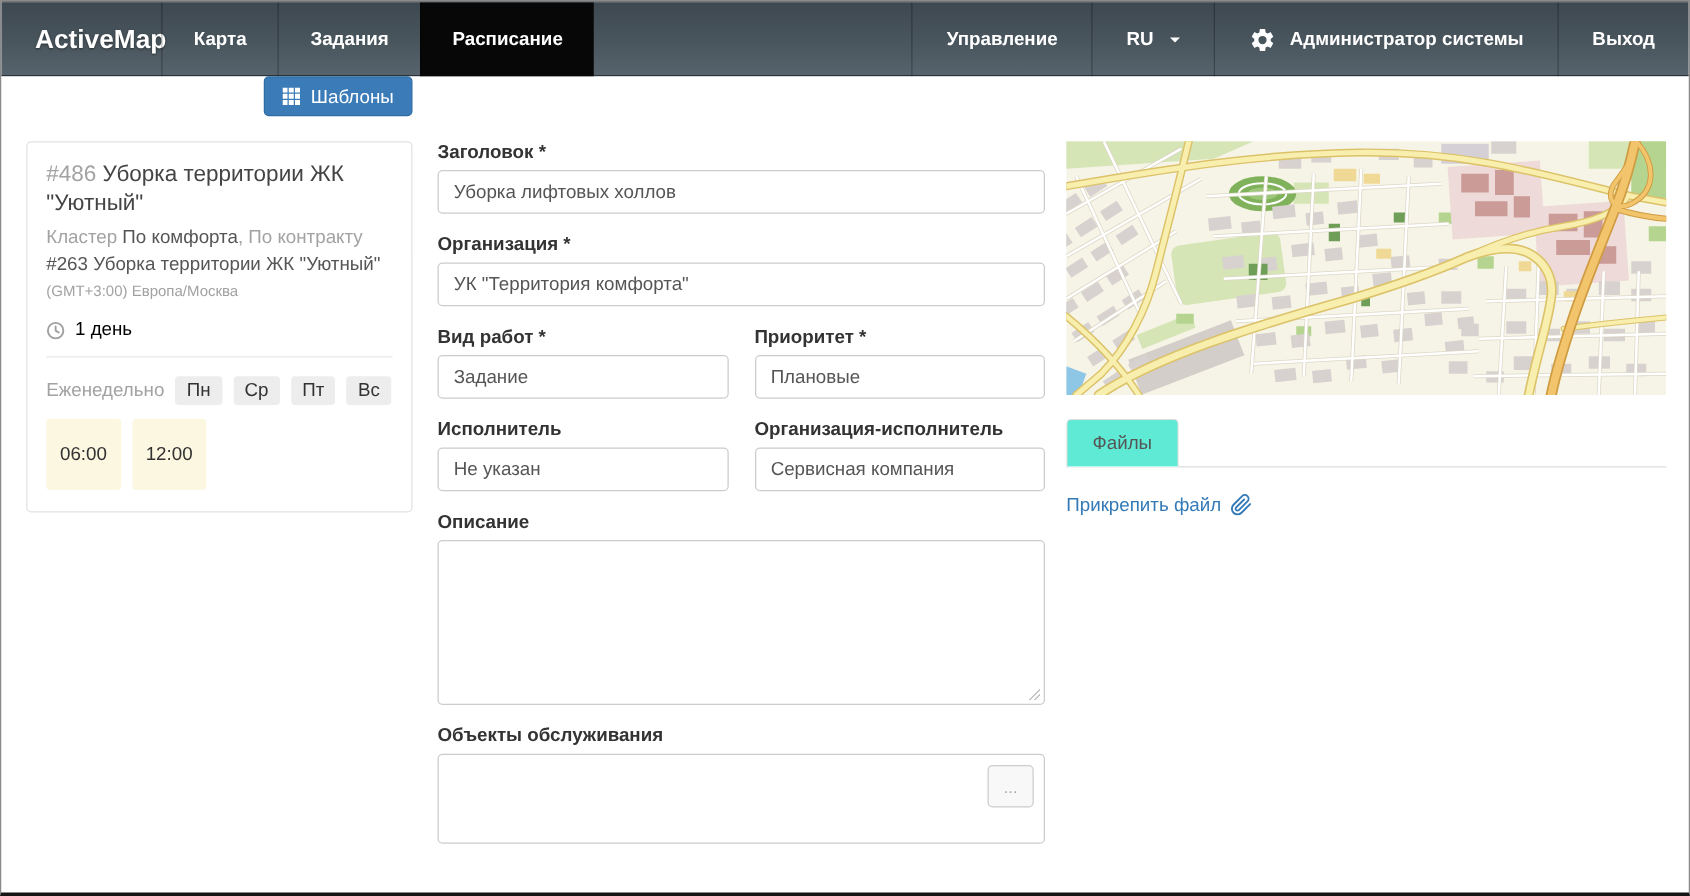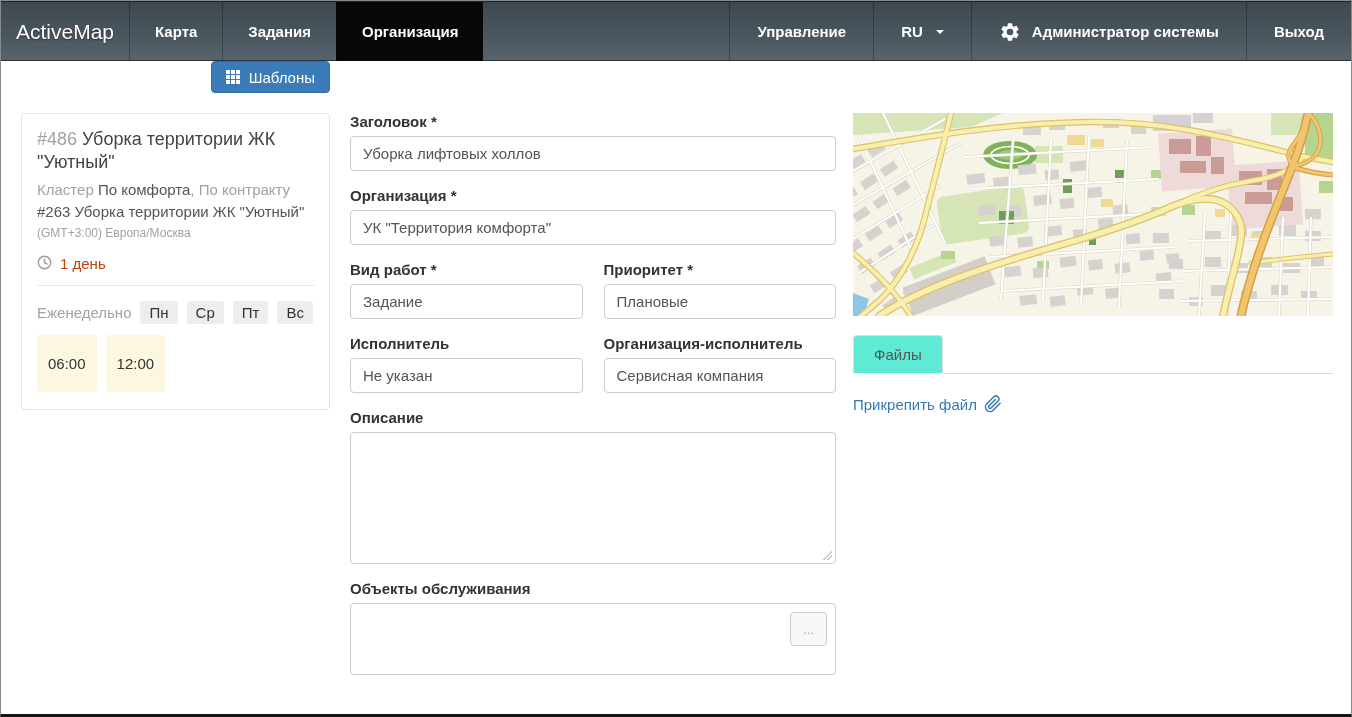--- a/index.html
+++ b/index.html
@@ -2,21 +2,21 @@
 <html><head>
 <meta charset="utf-8">
 <style>
   html,body{margin:0;padding:0;background:#fff;}
   body{font-family:"Liberation Sans",sans-serif;}
   *{box-sizing:border-box;}
   .window{width:1352px;height:717px;border:1px solid #8a8a8a;border-bottom:3px solid #141414;background:#fff;overflow:hidden;}
 
   
   .navbar{height:60px;display:flex;align-items:stretch;background:linear-gradient(180deg,#3d4850 0%,#4a565e 55%,#57646d 100%);border-top:1px solid #1d2327;box-shadow:inset 0 -1px 0 #2b333a;}
-  .brand{width:128px;display:flex;align-items:center;padding-left:15px;color:#fff;font-size:21px;font-weight:400;text-shadow:0 1px 2px rgba(0,0,0,.5);}
+  .brand{width:128px;display:flex;align-items:center;padding-left:27px;color:#fff;font-size:21px;font-weight:700;text-shadow:0 1px 2px rgba(0,0,0,.5);}
   .nav-tab,.nav-item{display:flex;align-items:center;padding:0 25px;color:#fff;font-size:15px;font-weight:700;border-left:1px solid rgba(0,0,0,.28);cursor:pointer;white-space:nowrap;}
   .nav-tab.active{background:#070707;}
   .nav-right{margin-left:auto;display:flex;align-items:stretch;}
   .nav-item{gap:11px;padding:0 27px;}
   .caret{display:inline-block;width:0;height:0;border-left:4px solid transparent;border-right:4px solid transparent;border-top:4px solid #fff;margin-left:2px;}
   .gear-svg{display:block;}
 
   
   .row{display:flex;align-items:flex-start;}
   .col-a{width:309px;margin-left:20px;display:flex;justify-content:flex-end;}
@@ -31,21 +31,21 @@
   .btn-default{height:32px;padding:0 15px;font-size:15px;color:#333;background:linear-gradient(#fdfdfd,#e9e9e9);border:1px solid #bdbdbd;font-family:inherit;cursor:pointer;}
   .btn-default:first-child{border-radius:4px 0 0 4px;}
   .btn-default:last-child{border-radius:0 4px 4px 0;margin-left:-1px;}
 
   
   .card{width:100%;border:1px solid #e2e2e2;border-radius:4px;padding:14px 15px 17px;cursor:pointer;}
   .card-title{font-size:18px;color:#444;line-height:1.25;}
   .muted{color:#a2a2a2;}
   .card-meta{margin-top:6px;font-size:15px;color:#555;line-height:1.45;}
   .card-tz{margin-top:3px;font-size:12px;color:#a2a2a2;}
-  .card-duration{margin-top:15px;display:flex;align-items:flex-start;gap:8px;font-size:15px;color:#c2410c;}
+  .card-duration{margin-top:15px;display:flex;align-items:flex-end;gap:8px;font-size:15px;color:#000000;}
   .card hr{border:0;border-top:1px solid #e8e8e8;margin:13px 0 15px;}
   .days-row{display:flex;align-items:center;gap:9px;font-size:15px;flex-wrap:wrap;}
   .badge-day{background:#ededed;color:#333;padding:3px 9px;border-radius:3px;}
   .times-row{display:flex;gap:9px;margin-top:11px;}
   .badge-time{background:#fcf7e0;color:#333;padding:20px 11px;border-radius:3px;font-size:15px;}
 
   
   .fg{margin-bottom:16px;}
   .flabel{display:block;font-weight:700;font-size:15px;color:#333;margin-bottom:6px;}
   .inp{display:block;width:100%;height:35px;border:1px solid #ccc;border-radius:4px;padding:6px 12px;font-size:15px;color:#555;background:#fff;font-family:inherit;}
@@ -70,21 +70,21 @@
 
   <nav class="navbar">
     <div class="brand">ActiveMap</div>
     <div class="nav-tab">
         <span>Карта</span>
       </div>
     <div class="nav-tab">
         <span>Задания</span>
       </div>
     <div class="nav-tab active">
-        <span>Организация</span>
+        <span>Расписание</span>
       </div>
     <div class="nav-right">
       <div class="nav-item">
           <span>Управление</span>
         </div>
       <div class="nav-item">
         <span>RU</span>
         <span class="caret"></span>
       </div>
       <div class="nav-item">

